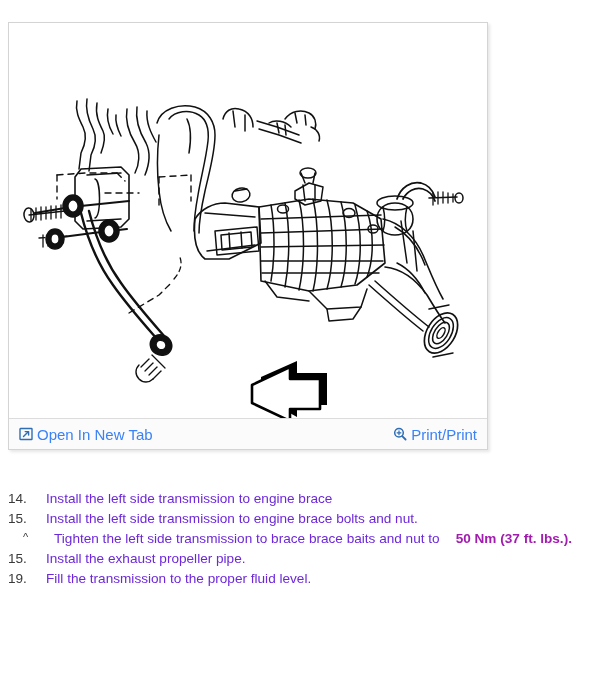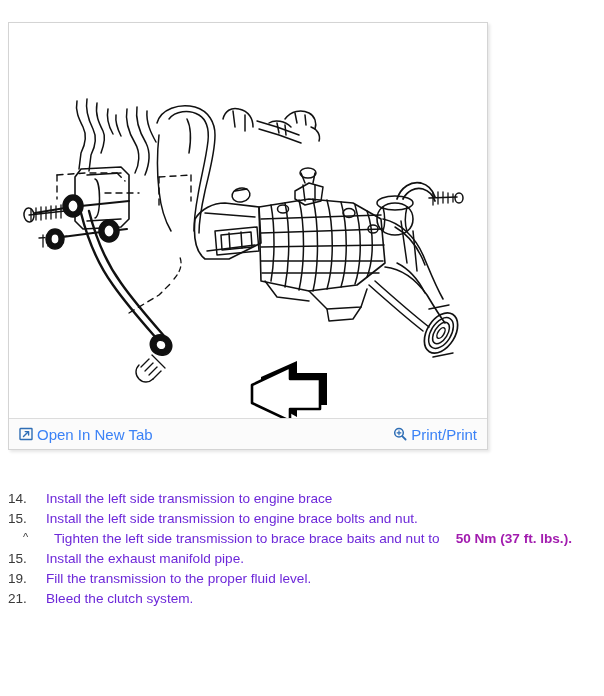--- a/index.html
+++ b/index.html
@@ -348,29 +348,25 @@
   </div>
 
   <div class="step-row sub">
     <span class="sub-marker">^</span>
     <span class="step-text">Tighten the left side transmission to brace brace baits and nut to </span>
     <span class="step-strong">50 Nm (37 ft. lbs.).</span>
   </div>
 
   <div class="step-row">
     <span class="step-num">15.</span>
-    <span class="step-text">Install the exhaust manifold pipe.</span>
+    <span class="step-text">Install the exhaust propeller pipe.</span>
   </div>
 
 
   <div class="step-row">
     <span class="step-num">19.</span>
     <span class="step-text">Fill the transmission to the proper fluid level.</span>
   </div>
 
 
 
-  <div class="step-row">
-    <span class="step-num">21.</span>
-    <span class="step-text">Bleed the clutch system.</span>
-  </div>
 
 </div>
 
 </body></html>

